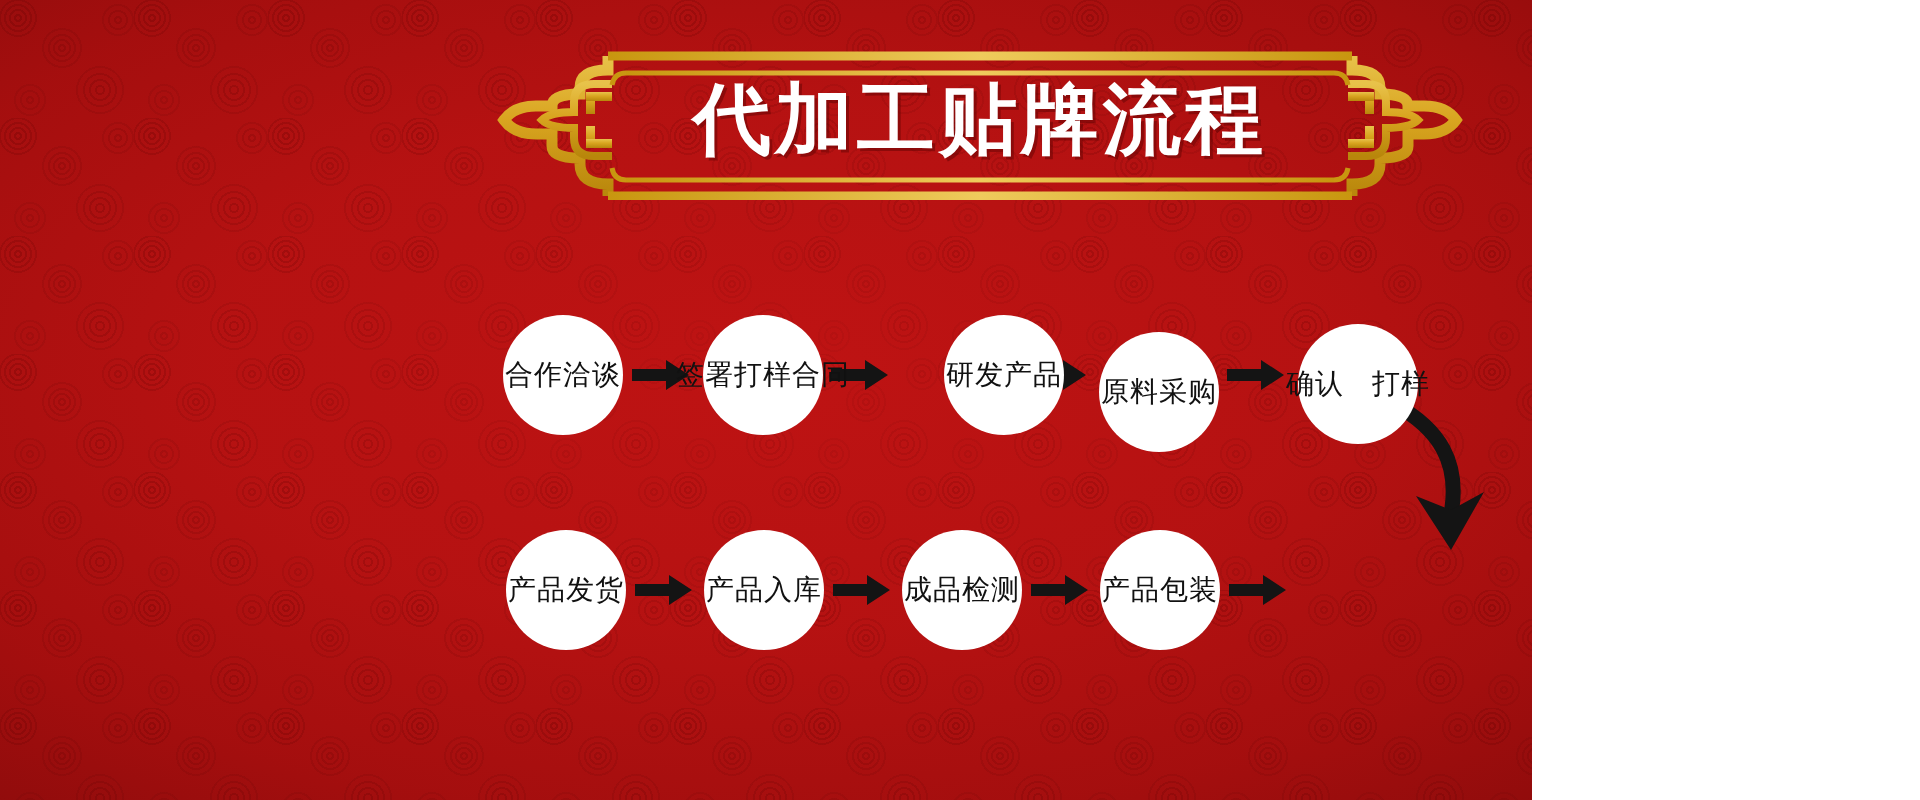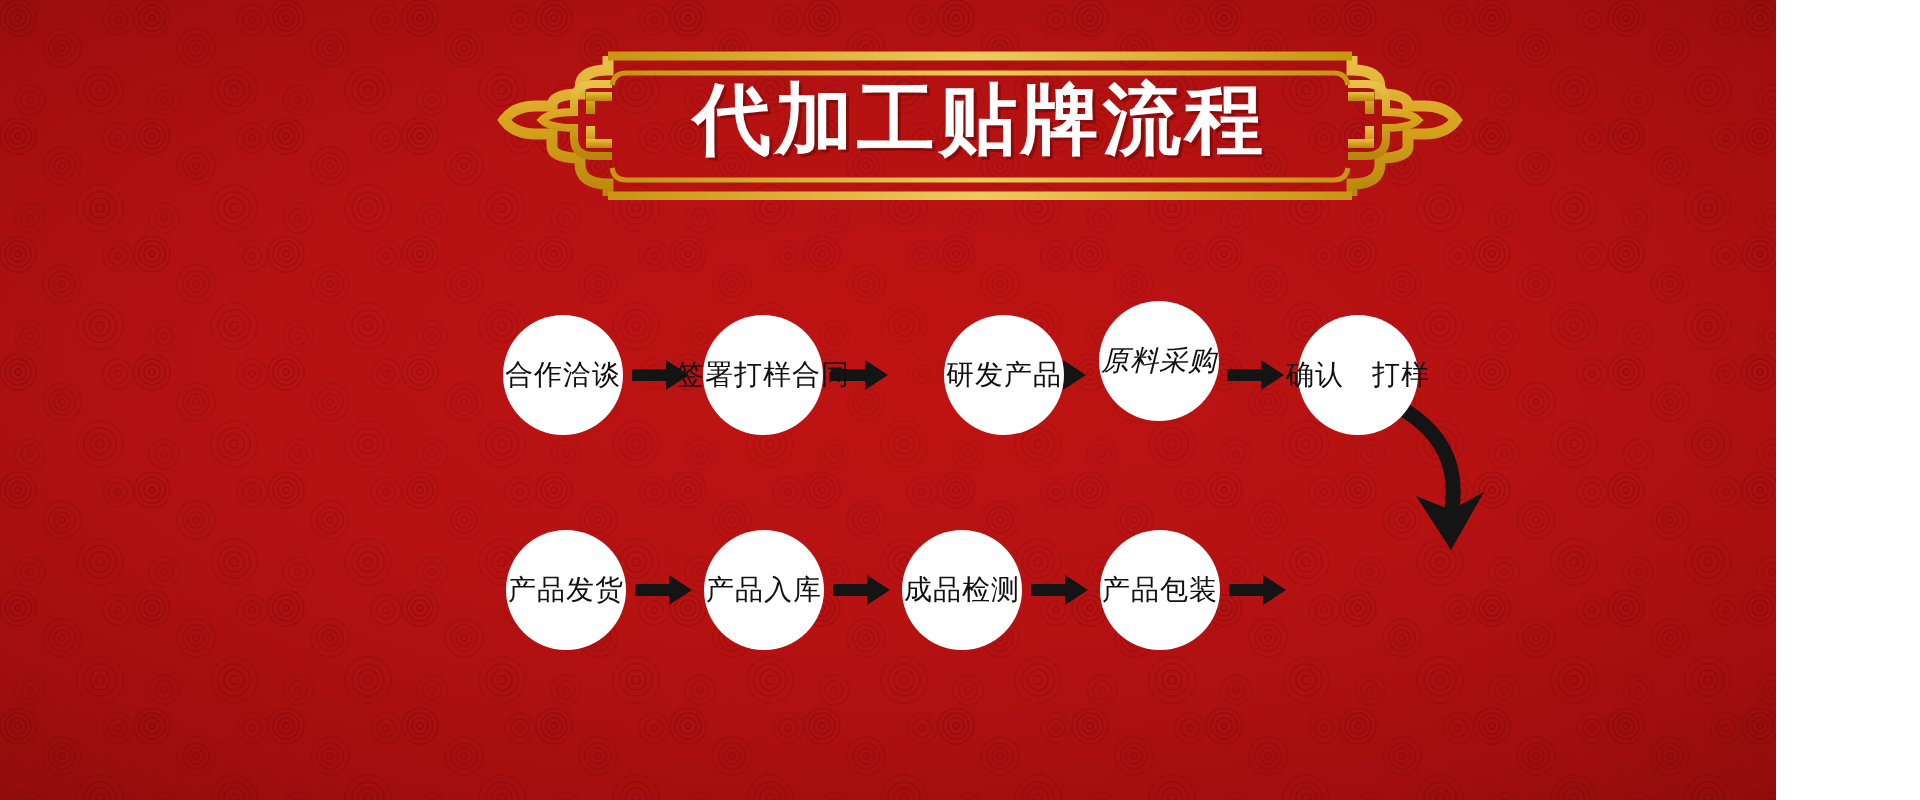--- a/index.html
+++ b/index.html
@@ -8,21 +8,21 @@
   }
   body {
     width: 1920px;
     height: 800px;
     overflow: hidden;
     font-family: "Liberation Sans", "DejaVu Sans", sans-serif;
   }
 
   #stage {
     position: relative;
-    width: 1776px;
+    width: 1532px;
     height: 800px;
     background-color: #B81212;
     overflow: hidden;
   }
 
   
   .bg-texture {
     position: absolute;
     inset: 0;
     background-color: #B81212;
@@ -240,25 +240,25 @@
       <span class="line">洽谈</span>
     </div>
     <div class="node" style="left:703px; top:315px;text-align:right;">
       <span class="line">签署打</span>
       <span class="line">样合同</span>
     </div>
     <div class="node" style="left:944px; top:315px;">
       <span class="line">研发</span>
       <span class="line">产品</span>
     </div>
-    <div class="node" style="left:1099px; top:301px;font-style:italic;">
+    <div class="node" style="left:1099px; top:332px;">
       <span class="line">原料</span>
       <span class="line">采购</span>
     </div>
-    <div class="node" style="left:1298px; top:315px;gap:28px;">
+    <div class="node" style="left:1298px; top:324px;gap:28px;">
       <span class="line">确认</span>
       <span class="line">打样</span>
     </div>
 
     <div class="node" style="left:506px; top:530px;">
       <span class="line">产品</span>
       <span class="line">发货</span>
     </div>
     <div class="node" style="left:704px; top:530px;">
       <span class="line">产品</span>

